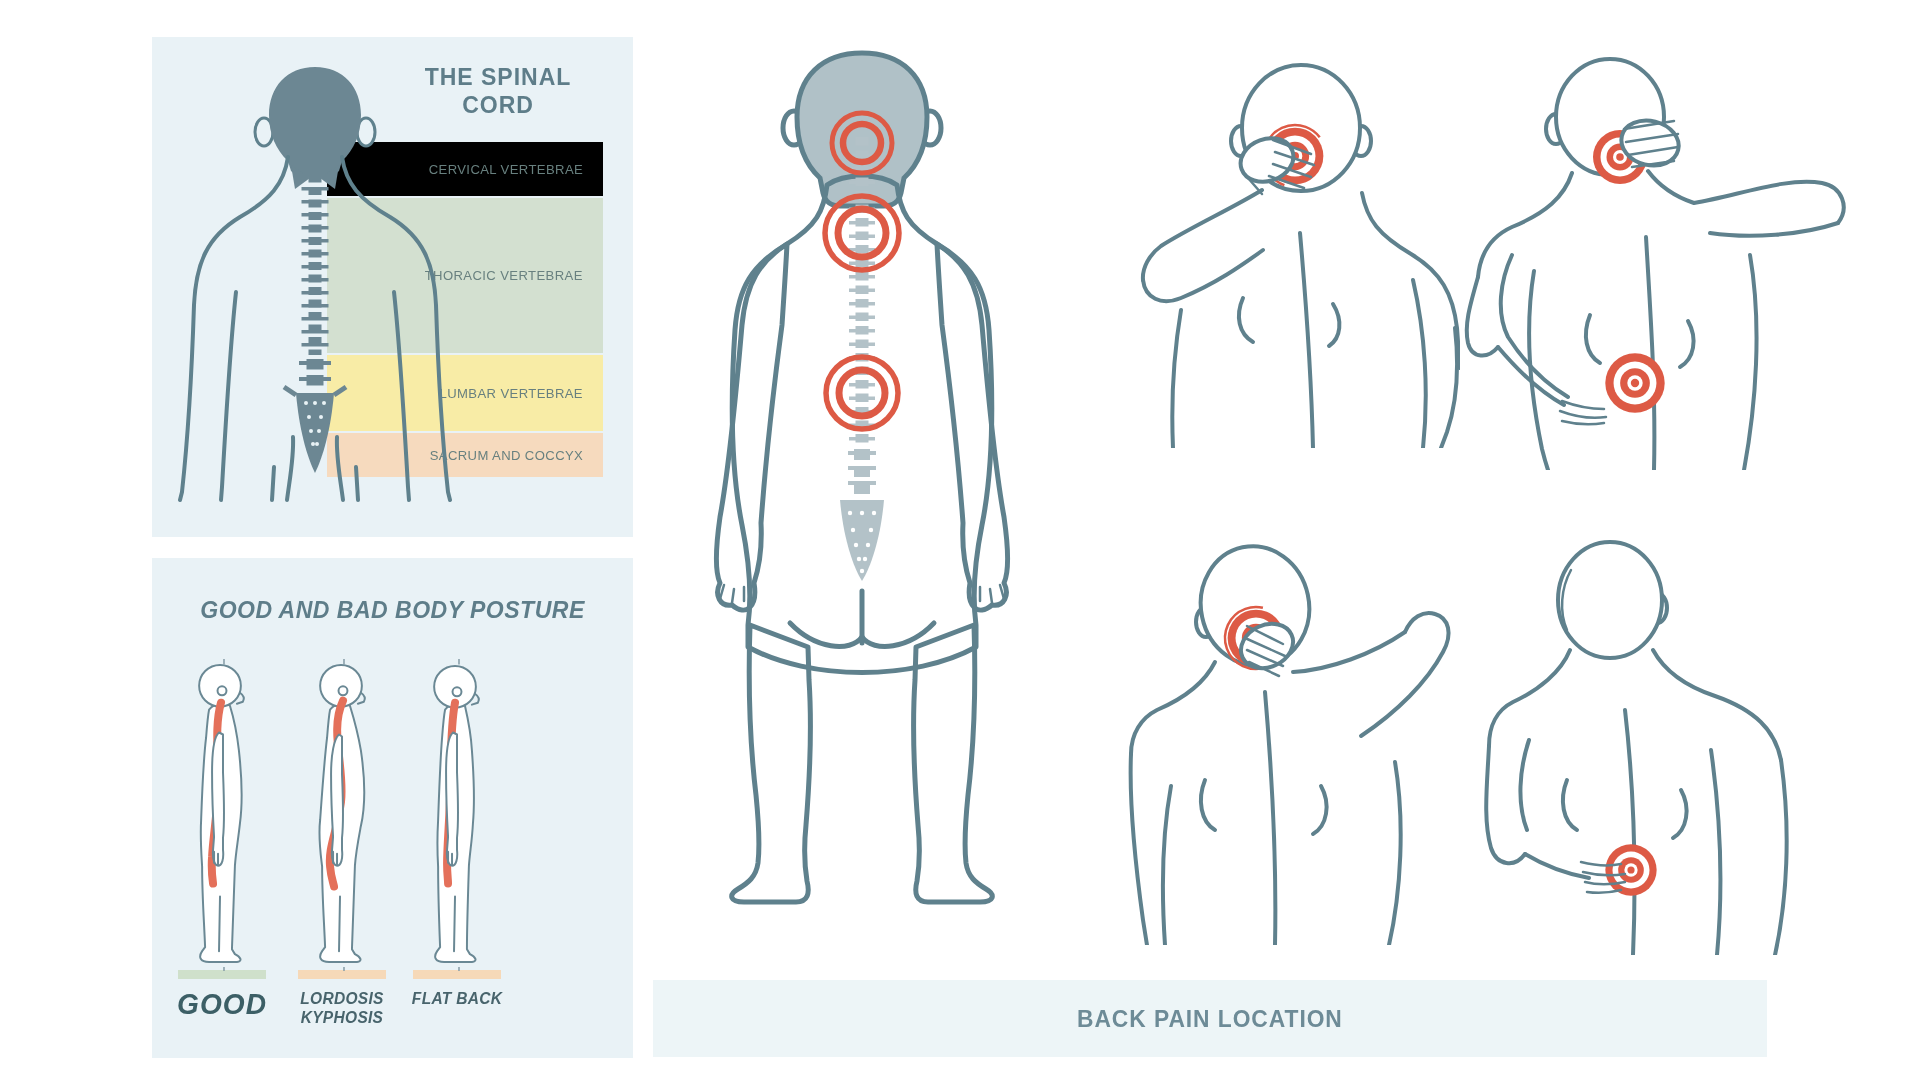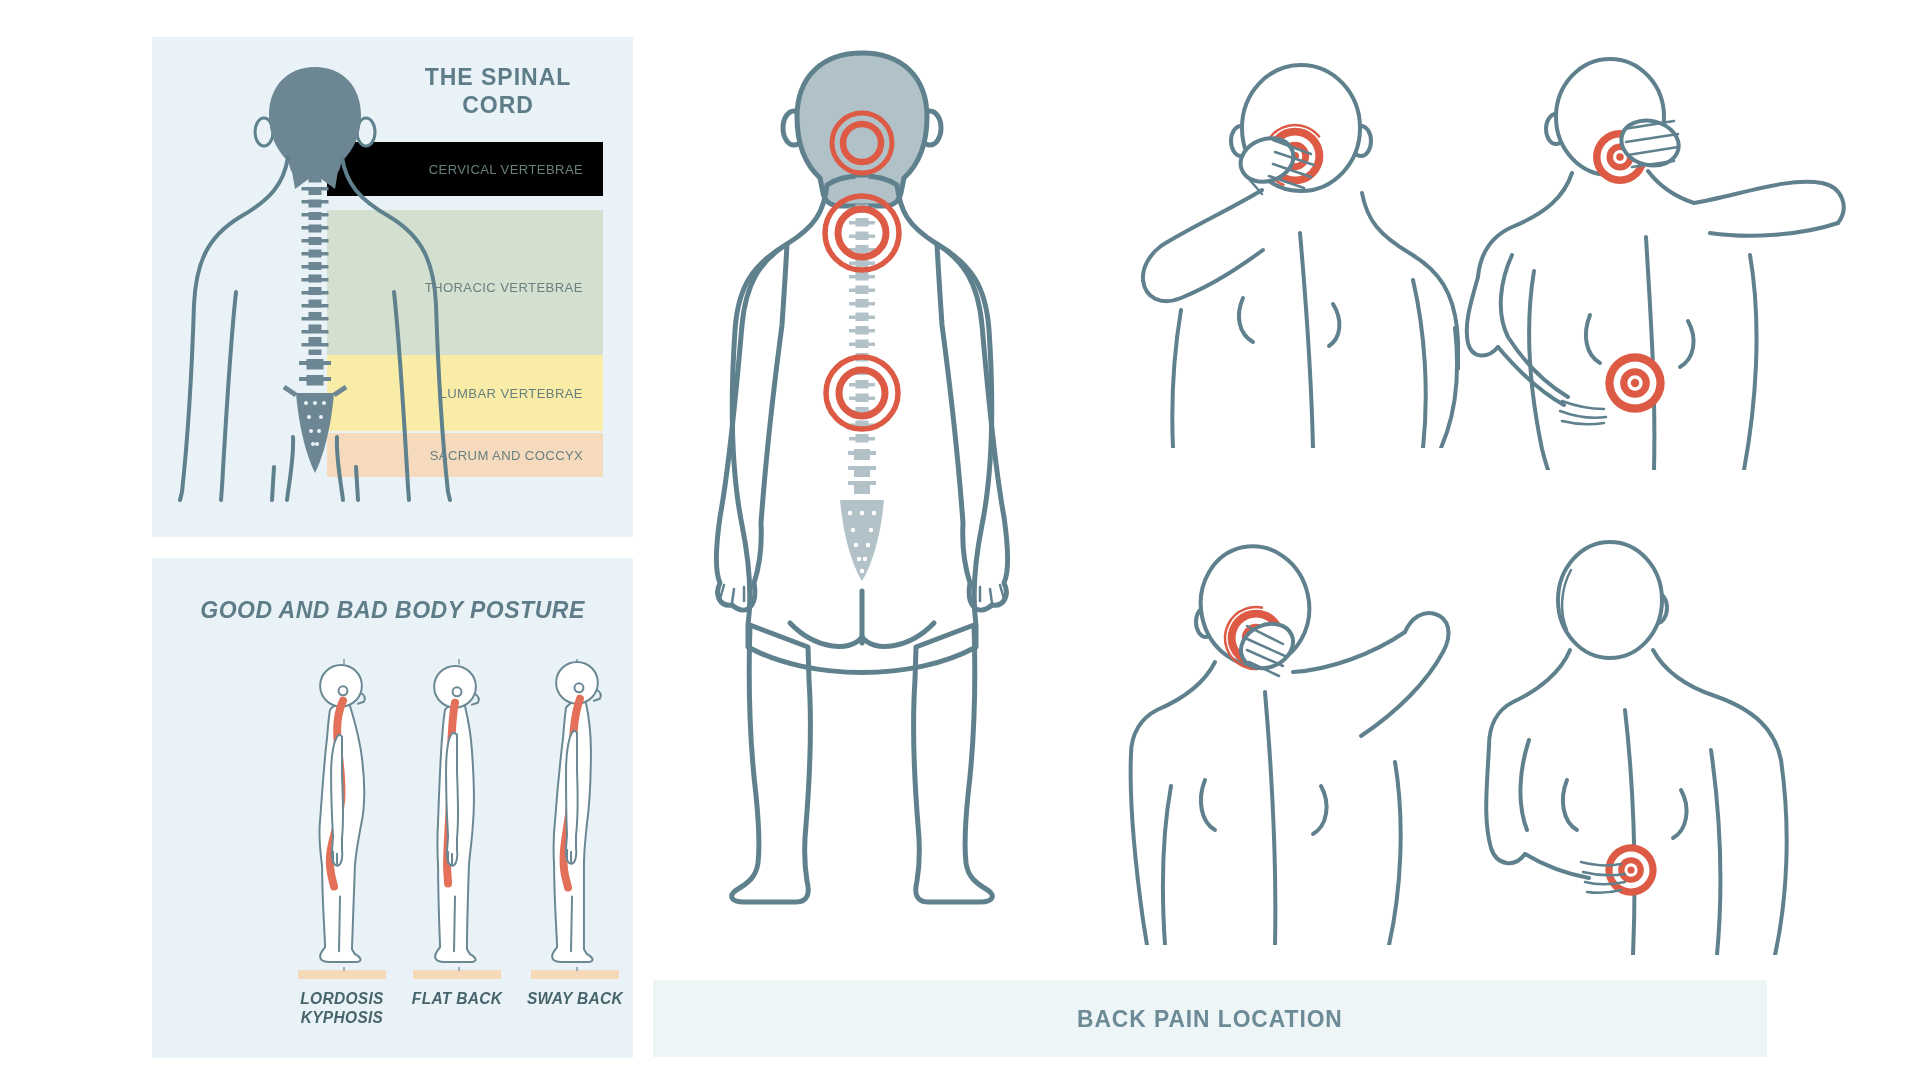--- a/index.html
+++ b/index.html
@@ -6,21 +6,21 @@
   .page{position:relative;width:1920px;height:1080px;background:#ffffff;overflow:hidden;
         font-family:"Liberation Sans",sans-serif;}
   .panel{position:absolute;background:#e9f2f6;}
   
   .spinal-panel{left:152px;top:37px;width:481px;height:500px;}
   .spinal-title{position:absolute;left:240px;top:26px;width:212px;text-align:center;
     font-size:24px;font-weight:700;letter-spacing:1px;color:#5e7d89;transform:scaleX(.96);}
   .band{position:absolute;left:175px;width:276px;display:flex;align-items:center;justify-content:flex-end;}
   .band-label{font-size:13.5px;font-weight:400;letter-spacing:.4px;color:#68807f;padding-right:18px;transform:scaleX(.97);}
   .band-cervical{top:105px;height:54px;}
-  .band-thoracic{top:173px;height:155px;}
+  .band-thoracic{top:161px;height:155px;}
   .band-lumbar{top:318px;height:76px;}
   .band-sacrum{top:396px;height:44px;}
   .spinal-figure{position:absolute;left:0;top:0;}
   
   .posture-panel{left:152px;top:558px;width:481px;height:500px;font-style:italic;}
   .posture-title{position:absolute;left:0;top:38px;width:481px;text-align:center;
     font-size:24px;font-weight:700;letter-spacing:.5px;color:#5e7d89;transform:scaleX(.96);}
   .posture-fig{position:absolute;top:95px;width:110px;}
   .posture-fig svg{display:block;}
   .ground-bar{height:9px;margin:0 11px;margin-top:-6px;}
@@ -101,20 +101,40 @@
           <circle cx="165" cy="407" r="2"></circle>
       </g>
     </svg>
 
     <h1 class="spinal-title" style="margin:0;">THE SPINAL CORD</h1>
   </section>
 
   <section class="panel posture-panel">
     <h2 class="posture-title" style="margin:0;">GOOD AND BAD BODY POSTURE</h2>
 
+    <figure class="posture-fig" style="left:15px;margin:0;">
+      <svg width="110" height="323" viewBox="0 0 110 325">
+        <line class="plumb" x1="57" y1="6" x2="57" y2="320"></line>
+        <path class="postfill" d="M63,53 C67,66 70,80 72,98 C75,125 76,150 73,172 C71,190 69,200 68,214
+          C67,245 66,275 65,298 L68,303 C74,306 76,310 70,311 L42,311 C33,311 31,306 35,300 L38,296
+          C37,270 35,245 35,215 C34,198 33,185 34,168 C35,140 36,110 39,85 C40,72 41,62 42,57 C48,50 58,49 63,53 Z"></path>
+        <circle class="postfill" cx="53" cy="33" r="21"></circle>
+        <path class="postline" d="M73,40 q6,4 3,9 l-6,2"></path>
+        <circle class="postline" cx="55" cy="38" r="4.5"></circle>
+        <path class="redspine" d="M54,50 C47,75 52,105 51,135 C50,165 46,185 45,205 C44,218 45,225 46,232"></path>
+        <path class="postfill" d="M52,80 C47,84 45,100 45,120 C45,145 46,168 47,185 L46,198 C45,208 48,214 51,214
+          C55,214 57,207 56,198 L56,186 C58,168 57,145 56,120 C56,100 56,86 56,82 Z"></path>
+        <path class="postline" d="M47,200 L47,211 M51,202 L51,213"></path>
+        <path class="postline" d="M52,300 L53,245"></path>
+      </svg>
+      <div class="ground-bar" style="background-color: rgb(207, 224, 203);"></div>
+      <figcaption class="posture-label big">
+        <div>GOOD</div>
+      </figcaption>
+    </figure>
 
     <figure class="posture-fig" style="left:250px;margin:0;">
       <svg width="110" height="323" viewBox="0 0 110 325">
         <line class="plumb" x1="57" y1="6" x2="57" y2="320"></line>
         <path class="postfill" d="M63,53 C66,66 69,80 70,98 C72,125 73,150 71,172 C70,190 68,200 67,214
           C66,245 65,275 65,298 L68,303 C74,306 76,310 70,311 L42,311 C33,311 31,306 35,300 L38,296
           C37,270 36,245 36,215 C35,198 35,185 36,168 C37,140 38,110 40,85 C41,72 42,62 43,57 C49,50 58,49 63,53 Z"></path>
         <circle class="postfill" cx="53" cy="34" r="21"></circle>
         <path class="postline" d="M73,41 q6,4 3,9 l-6,2"></path>
         <circle class="postline" cx="55" cy="39" r="4.5"></circle>
@@ -145,40 +165,20 @@
         <path class="postline" d="M46,200 L46,211 M50,202 L50,213"></path>
         <path class="postline" d="M52,300 L53,245"></path>
       </svg>
       <div class="ground-bar" style="background-color: rgb(246, 217, 184);"></div>
       <figcaption class="posture-label">
         <div>LORDOSIS</div>
         <div>KYPHOSIS</div>
       </figcaption>
     </figure>
 
-    <figure class="posture-fig" style="left:368px;margin:0;">
-      <svg width="110" height="323" viewBox="0 0 110 325">
-        <line class="plumb" x1="57" y1="6" x2="57" y2="320"></line>
-        <path class="postfill" d="M66,50 C69,64 71,80 71,98 C71,125 70,150 67,172 C65,190 64,200 64,214
-          C64,245 64,275 64,298 L67,303 C73,306 75,310 69,311 L41,311 C32,311 30,306 34,300 L37,296
-          C36,270 34,245 34,215 C33,198 33,185 35,168 C37,140 40,110 43,85 C44,72 45,62 46,55 C52,47 61,46 66,50 Z"></path>
-        <circle class="postfill" cx="57" cy="30" r="21"></circle>
-        <path class="postline" d="M77,37 q6,4 3,9 l-6,2"></path>
-        <circle class="postline" cx="59" cy="35" r="4.5"></circle>
-        <path class="redspine" d="M60,46 C48,80 56,120 50,155 C46,185 42,200 44,218 C45,227 47,231 48,236"></path>
-        <path class="postfill" d="M54,78 C49,82 46,98 46,118 C46,143 46,166 47,183 L46,196 C45,206 48,212 51,212
-          C55,212 57,205 56,196 L56,184 C58,166 58,143 57,118 C57,98 57,84 57,80 Z"></path>
-        <path class="postline" d="M47,198 L47,209 M51,200 L51,211"></path>
-        <path class="postline" d="M51,300 L52,245"></path>
-      </svg>
-      <div class="ground-bar" style="background-color: rgb(246, 217, 184);"></div>
-      <figcaption class="posture-label">
-        <div>SWAY BACK</div>
-      </figcaption>
-    </figure>
   </section>
 
   <svg class="abs" style="left:690px;top:25px;" width="350" height="900" viewBox="0 0 350 900">
     <defs>
       <g id="bullseye">
         <circle r="27" fill="#dd5a45"></circle>
         <circle r="19.5" fill="#ffffff"></circle>
         <circle r="13.5" fill="#dd5a45"></circle>
         <circle r="7" fill="#ffffff"></circle>
         <circle r="3.8" fill="#dd5a45"></circle>

